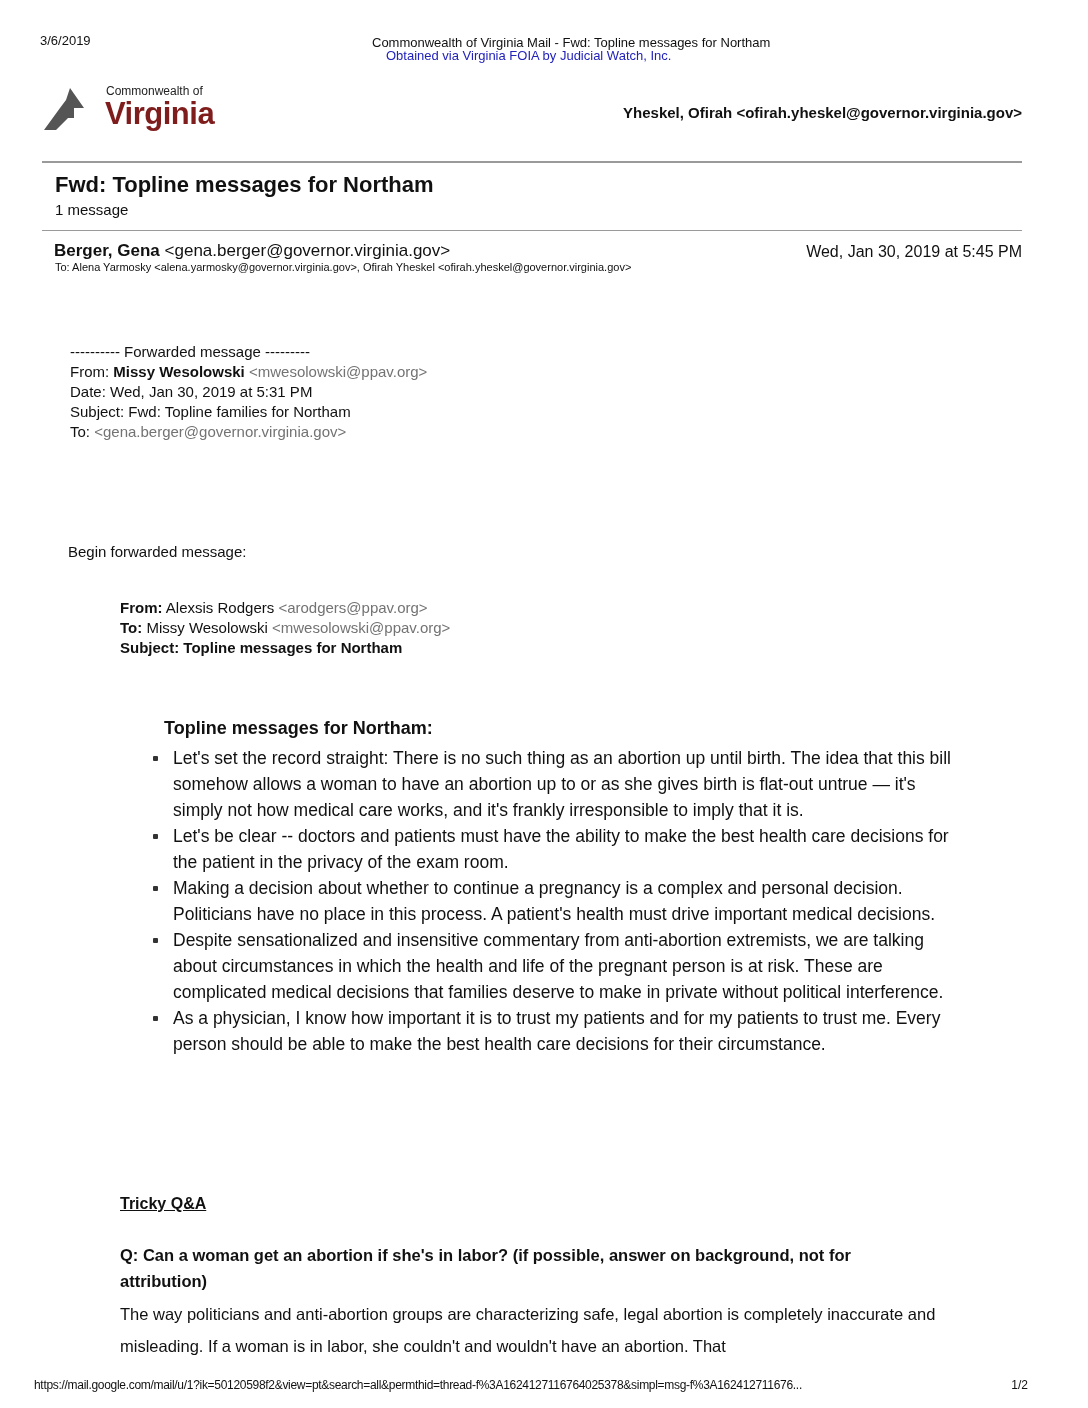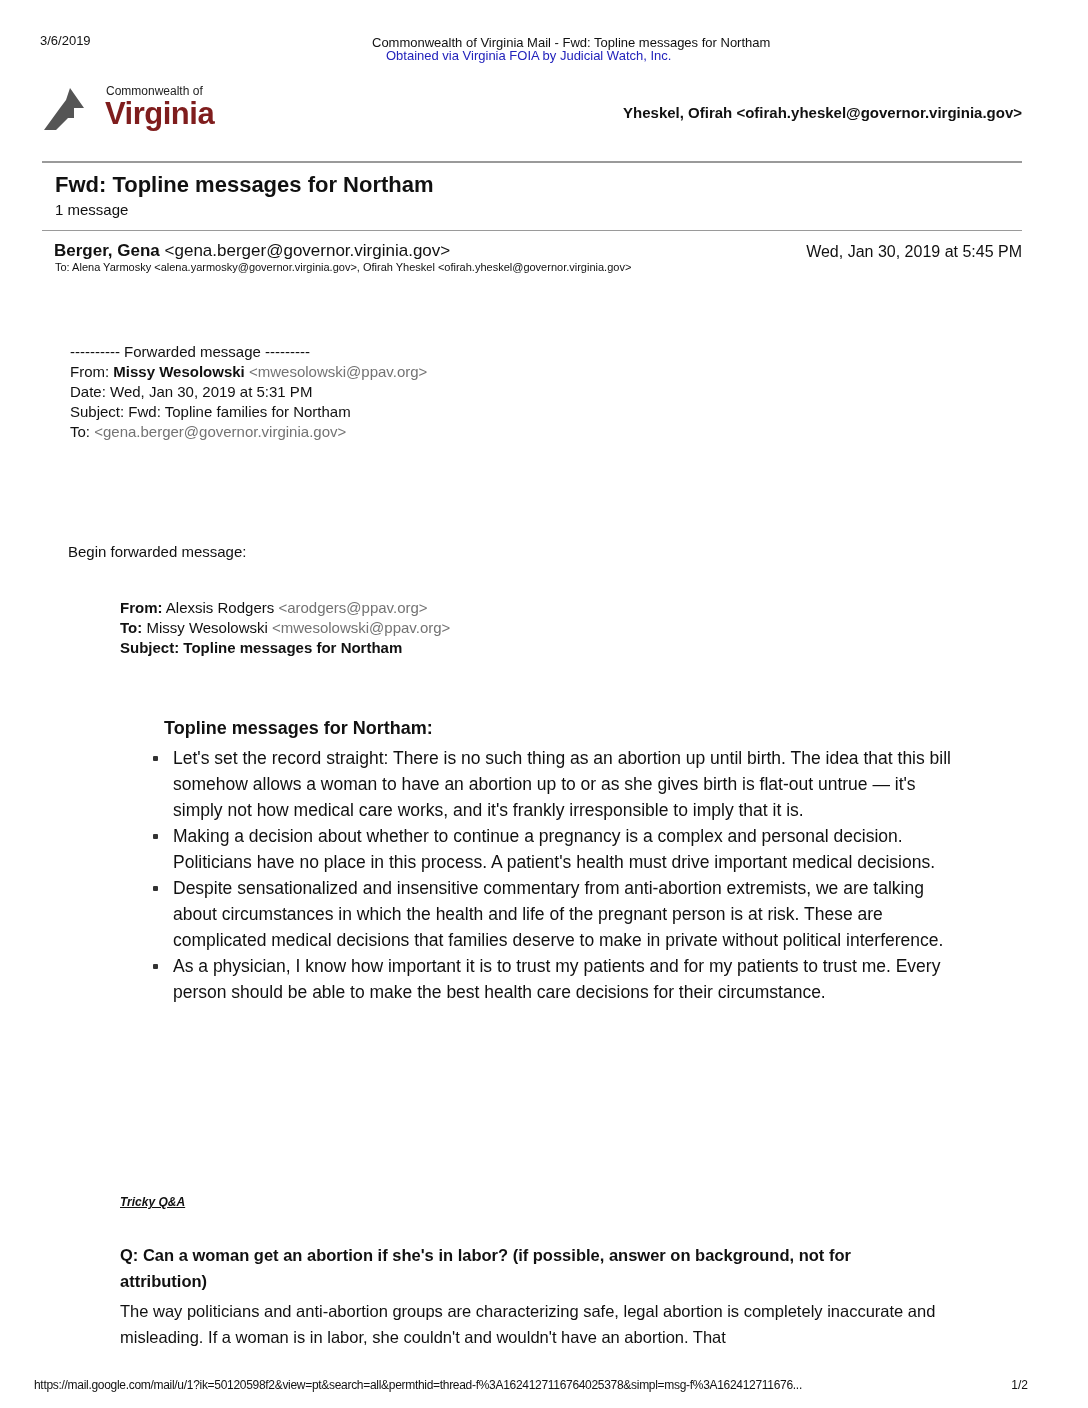--- a/index.html
+++ b/index.html
@@ -21,23 +21,23 @@
   .sent-date { right:66px; top:243px; font-size:16px; white-space:nowrap; }
   .to-line { left:55px; top:261px; font-size:11px; white-space:nowrap; }
   .fwd1 { left:70px; top:342px; font-size:15px; line-height:20px; white-space:nowrap; }
   .grey { color:#737373; }
   .begin { left:68px; top:543px; font-size:15px; }
   .fwd2 { left:120px; top:598px; font-size:15px; line-height:20px; white-space:nowrap; }
   .topline-h { left:120px; top:718px; font-size:18px; font-weight:bold;margin-left:44px; }
   .bullets { left:145px; top:745px; width:810px; margin:0; padding:0; list-style:none; font-size:17.5px; line-height:26px; }
   .bullets li { position:relative; padding-left:28px; margin:0 0 0 0; }
   .bullets li .dot { position:absolute; left:8px; top:11px; width:5px; height:5px; background:#333; border-radius:1px; }
-  .tricky { left:120px; top:1195px; font-size:12px; font-weight:bold; text-decoration:underline;font-style:italic; }
+  .tricky { left:120px; top:1195px; font-size:16px; font-weight:bold; text-decoration:underline; }
   .question { left:120px; top:1242px; width:820px; font-size:16.5px; font-weight:bold; line-height:26px; }
-  .answer { left:120px; top:1298px; width:820px; font-size:16.5px; line-height:26px; }
+  .answer { left:120px; top:1298px; width:820px; font-size:16.5px; line-height:32px; }
   .footer-url { left:34px; top:1378px; font-size:12px; white-space:nowrap; letter-spacing:-0.3px; }
   .page-num { right:60px; top:1378px; font-size:12px; }
 </style>
 </head>
 <body>
 
 <div class="abs print-date">3/6/2019</div>
 <div class="abs print-title">Commonwealth of Virginia Mail - Fwd: Topline messages for Northam</div>
 <div class="abs foia">Obtained via Virginia FOIA by Judicial Watch, Inc.</div>
 
@@ -96,20 +96,21 @@
   <div>
     <b>Subject:</b>
     <b>Topline messages for Northam</b>
   </div>
 </div>
 
 <div class="abs topline-h">Topline messages for Northam:</div>
 
 <ul class="abs bullets">
   <li><span class="dot"></span><span>Let's set the record straight: There is no such thing as an abortion up until birth. The idea that this bill somehow allows a woman to have an abortion up to or as she gives birth is flat-out untrue — it's simply not how medical care works, and it's frankly irresponsible to imply that it is.</span></li>
+  <li><span class="dot"></span><span>Let's be clear -- doctors and patients must have the ability to make the best health care decisions for the patient in the privacy of the exam room.</span></li>
   <li><span class="dot"></span><span>Making a decision about whether to continue a pregnancy is a complex and personal decision. Politicians have no place in this process. A patient's health must drive important medical decisions.</span></li>
   <li><span class="dot"></span><span>Despite sensationalized and insensitive commentary from anti-abortion extremists, we are talking about circumstances in which the health and life of the pregnant person is at risk. These are complicated medical decisions that families deserve to make in private without political interference.</span></li>
   <li><span class="dot"></span><span>As a physician, I know how important it is to trust my patients and for my patients to trust me. Every person should be able to make the best health care decisions for their circumstance.</span></li>
 </ul>
 
 <div class="abs tricky">Tricky Q&amp;A</div>
 <div class="abs question">Q: Can a woman get an abortion if she's in labor? (if possible, answer on background, not for attribution)</div>
 <div class="abs answer">The way politicians and anti-abortion groups are characterizing safe, legal abortion is completely inaccurate and misleading. If a woman is in labor, she couldn't and wouldn't have an abortion. That</div>
 
 <div class="abs footer-url">https://mail.google.com/mail/u/1?ik=50120598f2&amp;view=pt&amp;search=all&amp;permthid=thread-f%3A1624127116764025378&amp;simpl=msg-f%3A162412711676...</div>

